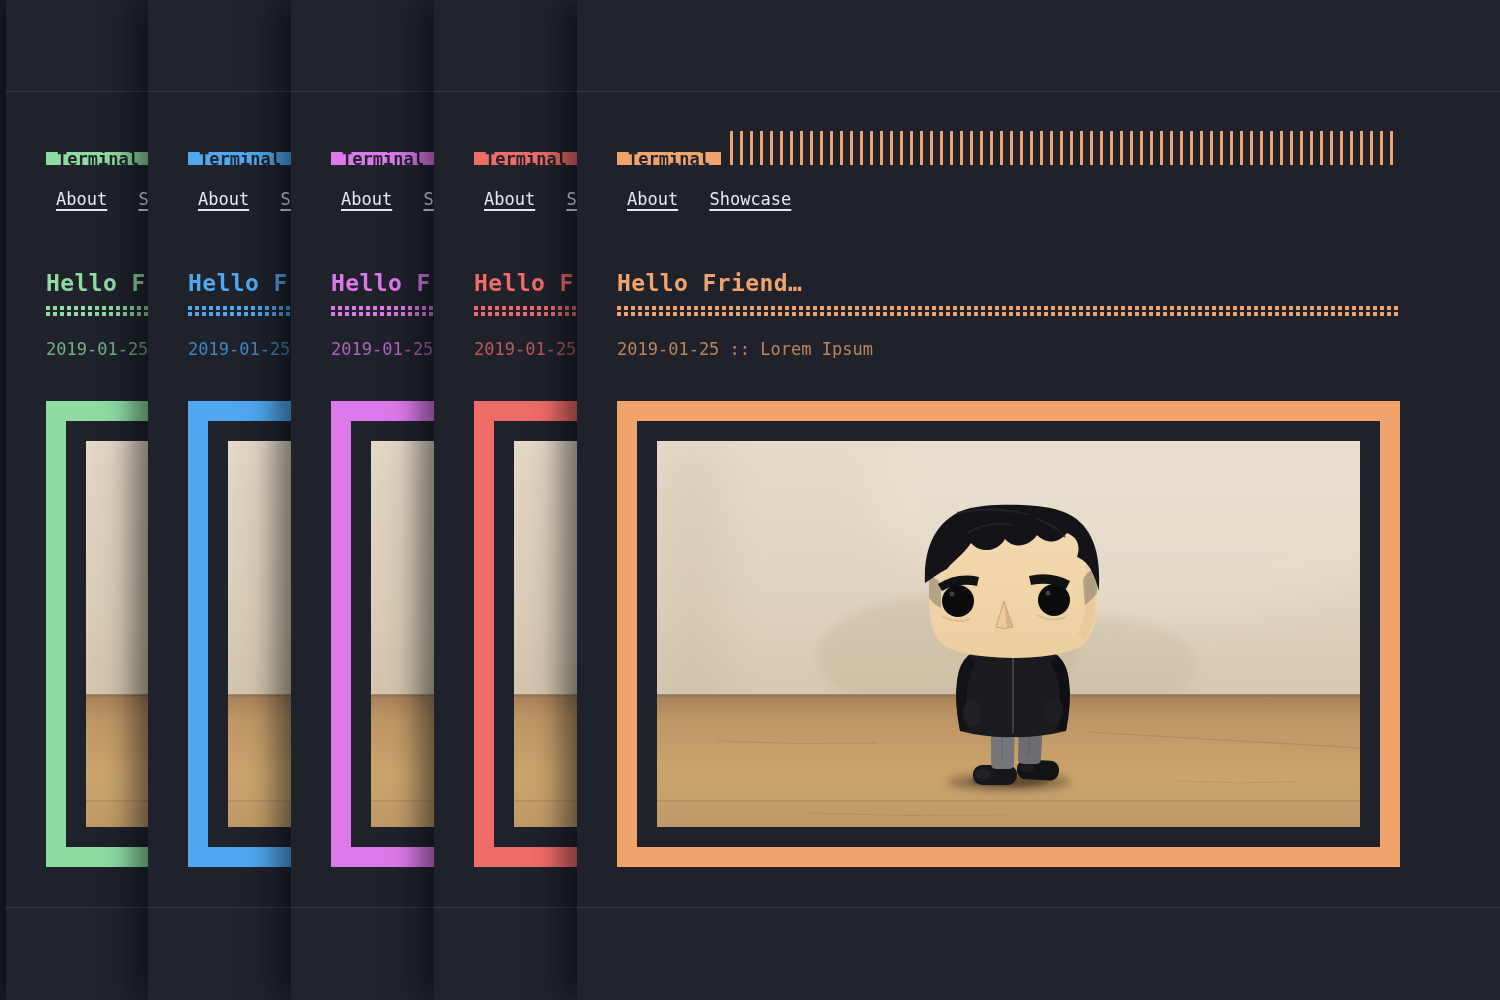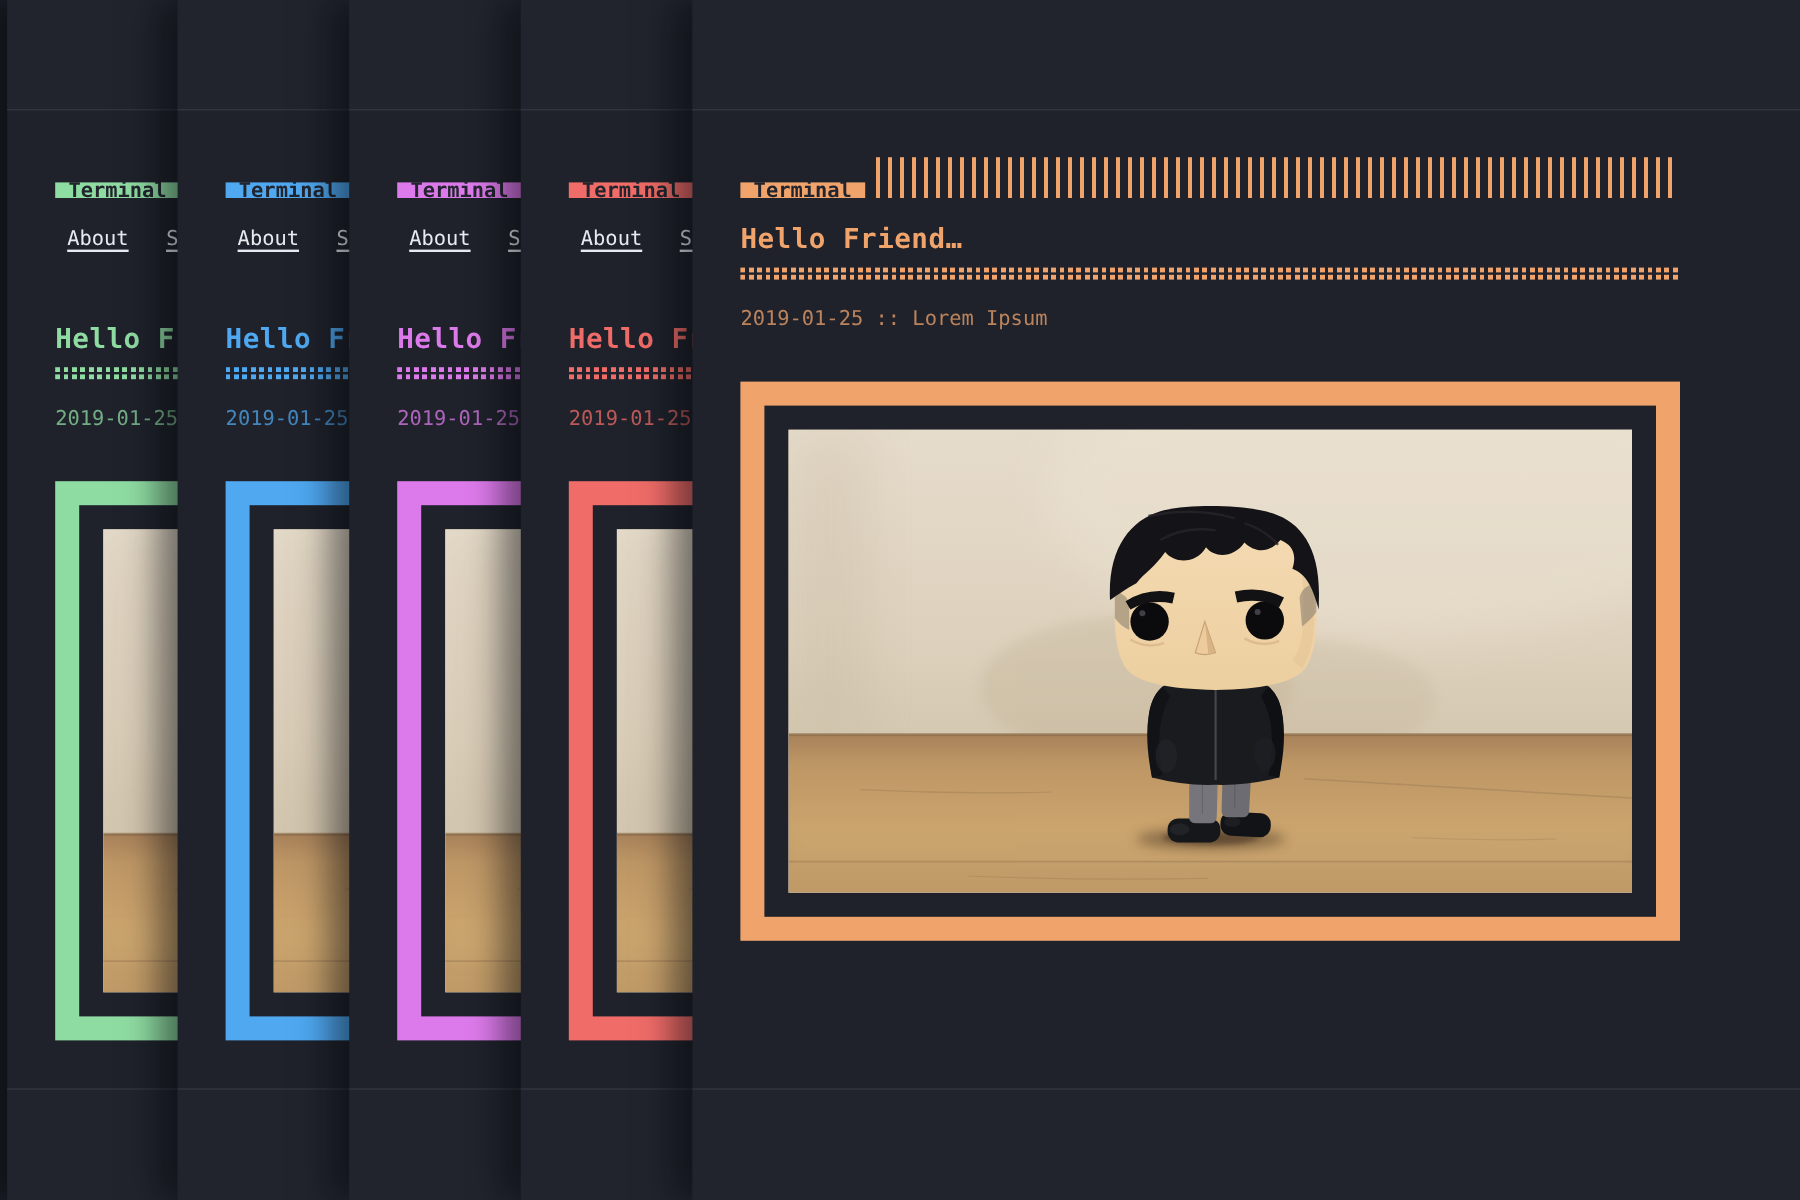--- a/index.html
+++ b/index.html
@@ -608,20 +608,24 @@
   </section>
     <section class="panel" style="left: 577px; --accent: #f0a46c;">
     <div class="panel-header"></div>
     <div class="panel-main">
 
       <div class="logo-row">
         <a class="badge">Terminal</a>
         <div class="bars"></div>
       </div>
 
+      <nav class="site-nav">
+        <a class="nav-link">About</a>
+        <a class="nav-link">Showcase</a>
+      </nav>
 
       <h1 class="post-title">Hello Friend…</h1>
 
       <div class="divider">
         <div class="divider-row"></div>
         <div class="divider-row"></div>
       </div>
 
       <div class="post-meta">2019-01-25 :: Lorem Ipsum</div>
 

